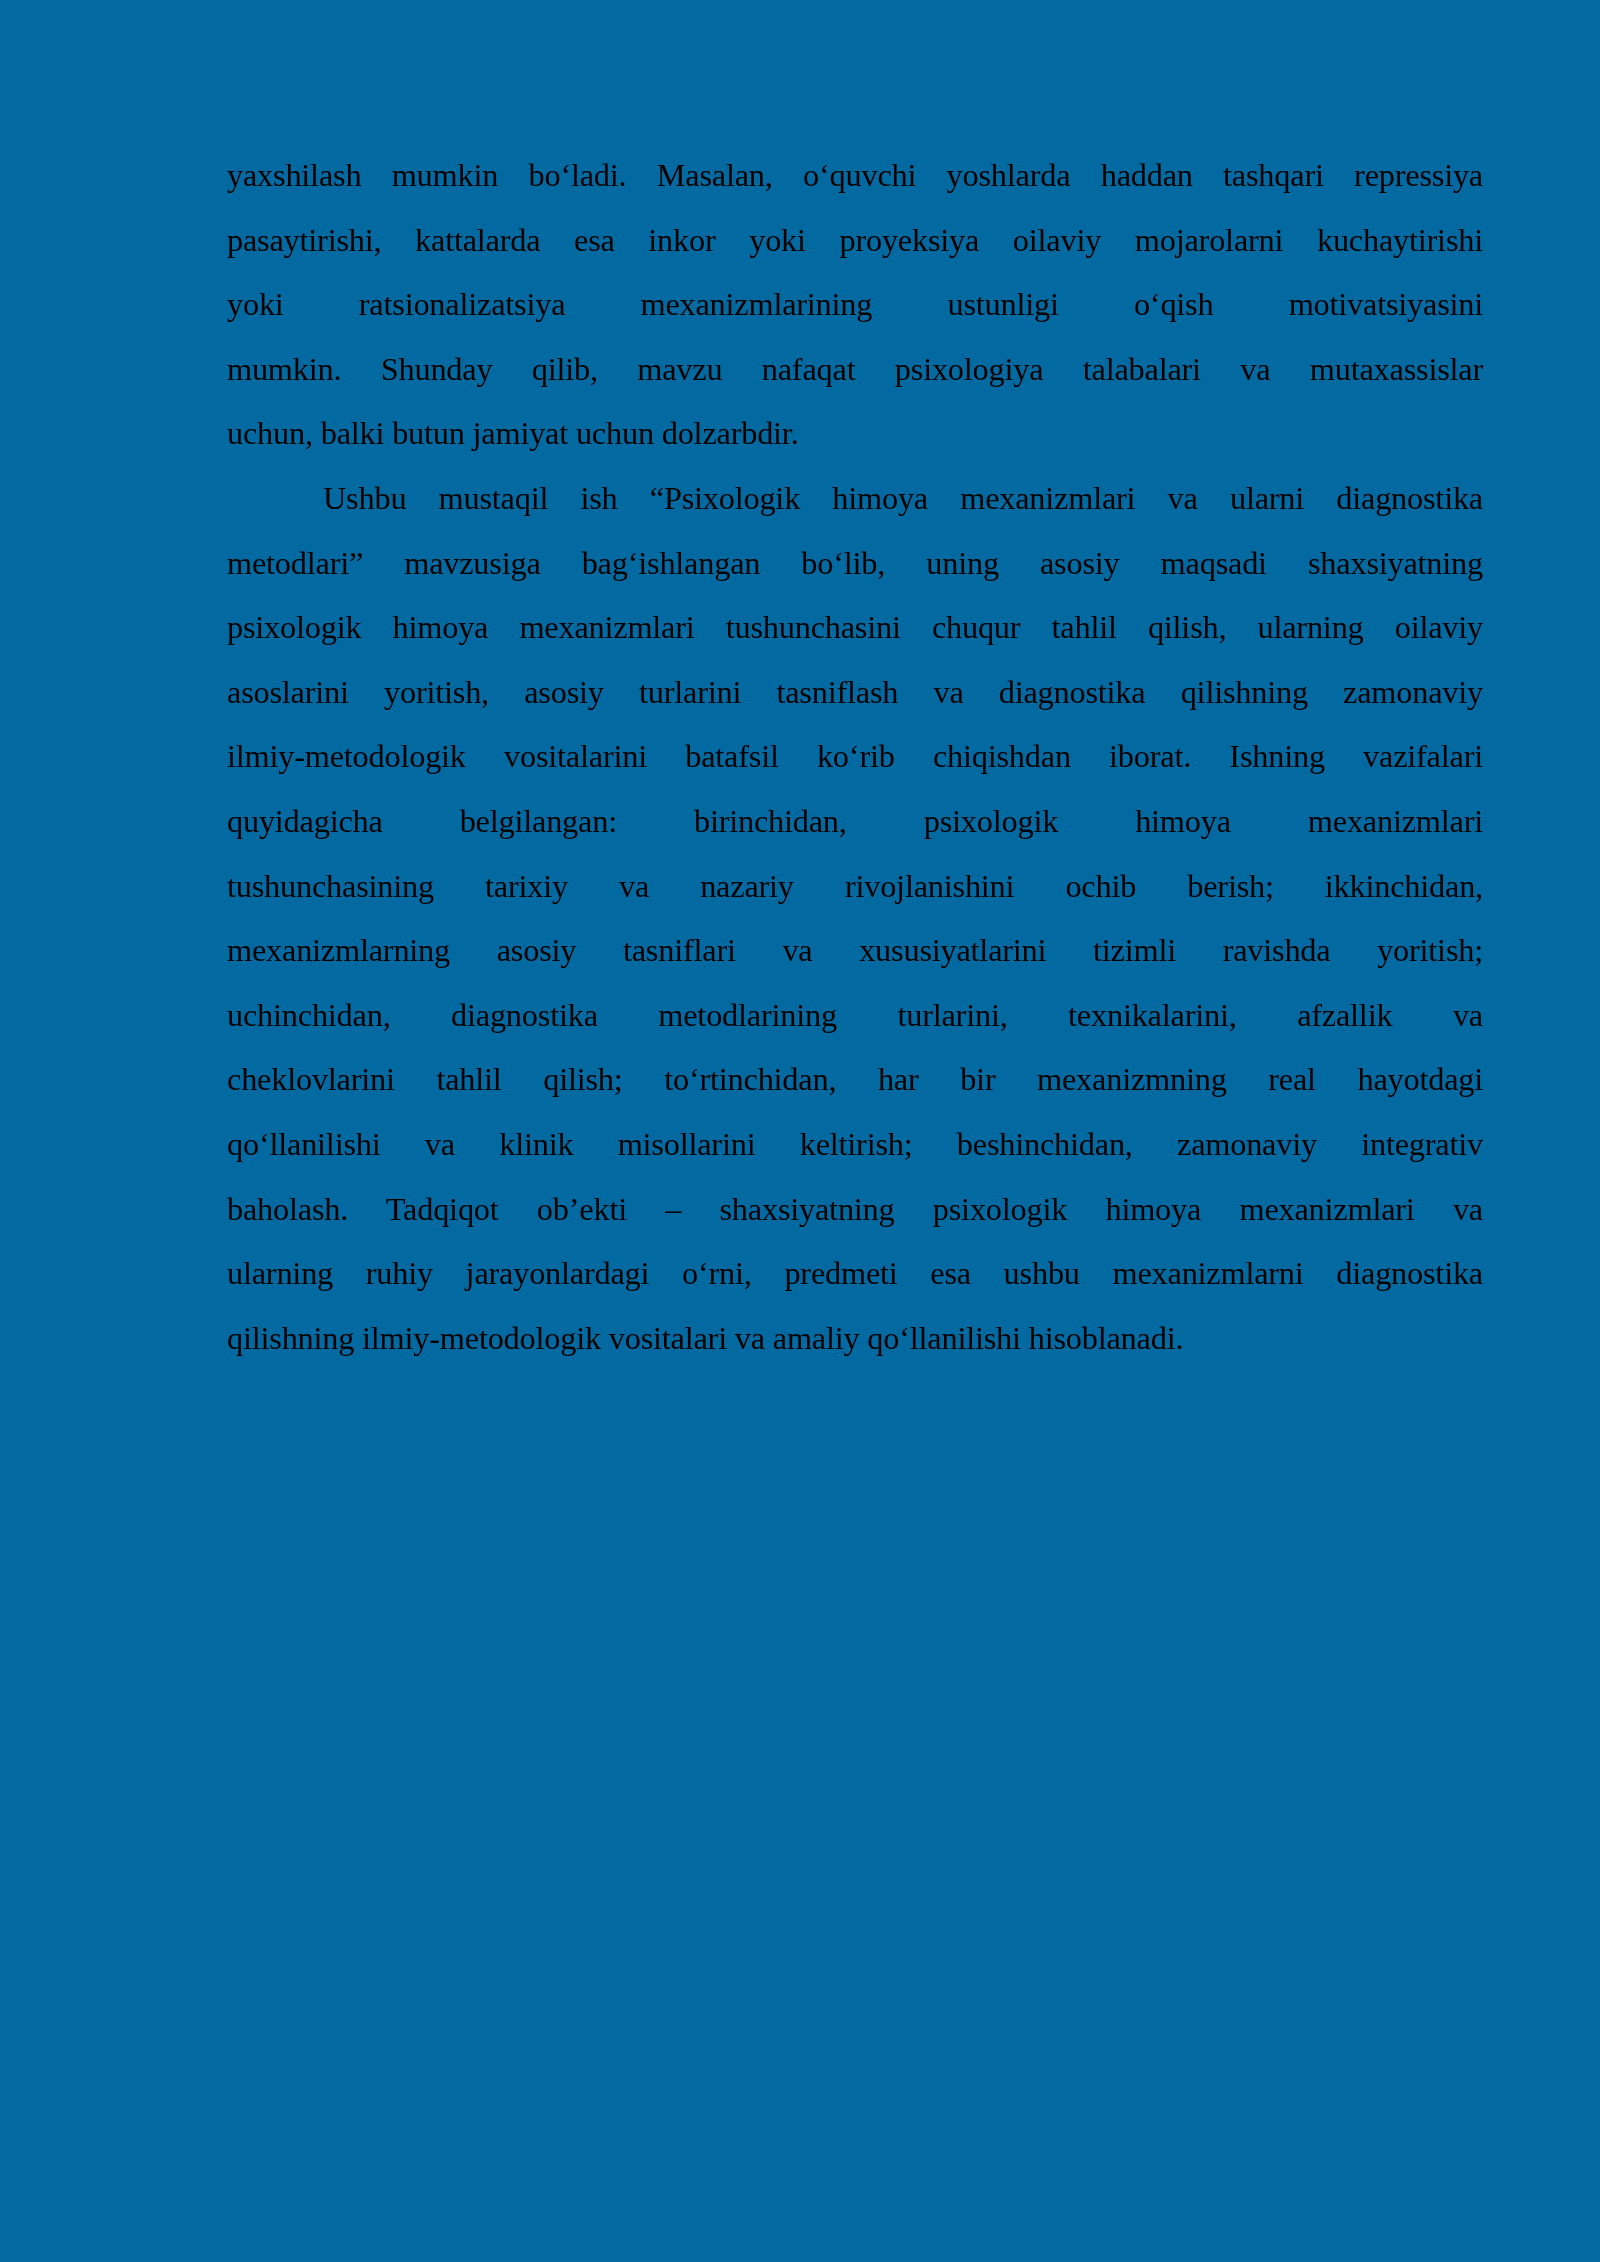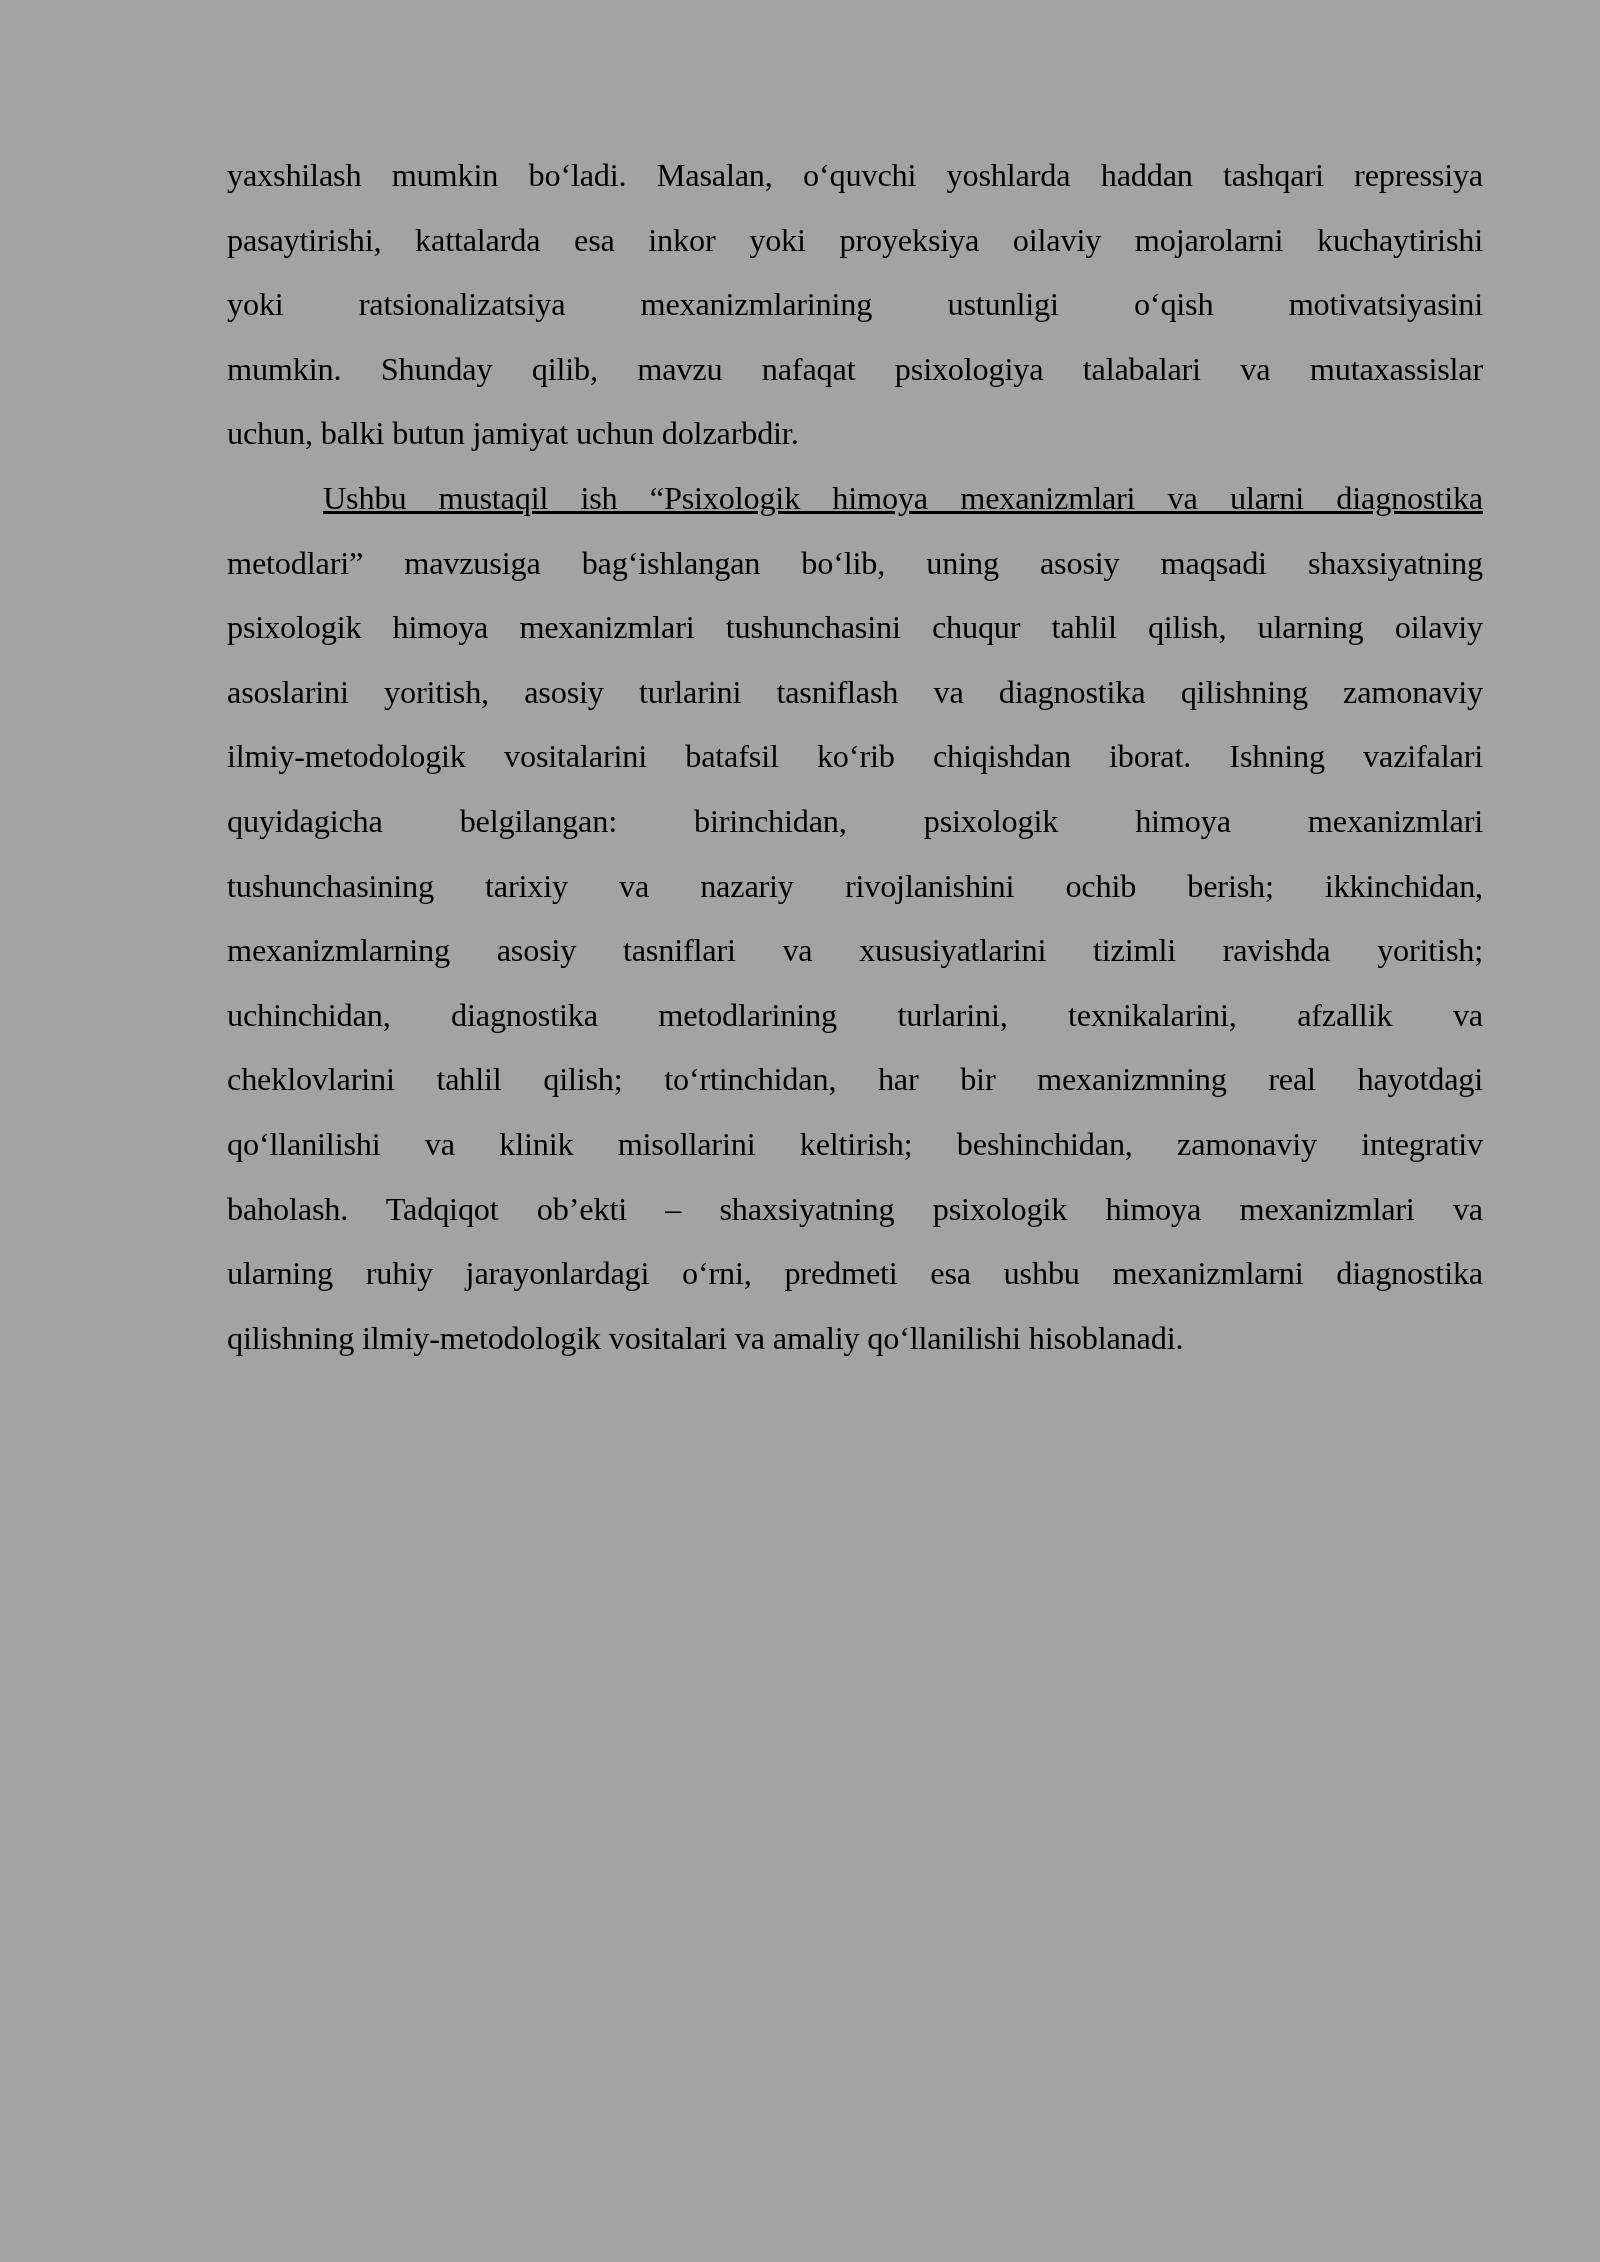--- a/index.html
+++ b/index.html
@@ -9,21 +9,21 @@
   }
   body {
     width: 1600px;
     height: 2262px;
     overflow: hidden;
   }
   .page {
     position: relative;
     width: 1600px;
     height: 2262px;
-    background: #a3a3a3;
+    background: #0369a1;
     overflow: hidden;
   }
   .textblock {
     position: absolute;
     left: 227px;
     top: 143px;
     width: 1256px;
     color: #000000;
     font-family: "Liberation Serif", "DejaVu Serif", serif;
     font-size: 32.3px;
@@ -39,21 +39,20 @@
     overflow: hidden;
     text-align: justify;
     text-align-last: justify;
   }
   .line.lastline {
     text-align: center;
     text-align-last: left;
   }
   .line.indent {
     text-indent: 96px;
-    text-decoration: underline;
   }
 </style>
 </head>
 <body>
 
 <div class="page">
   <div class="textblock">
       <div class="paragraph">
         <div class="line">yaxshilash mumkin bo‘ladi. Masalan, o‘quvchi yoshlarda haddan tashqari repressiya</div>
         <div class="line">pasaytirishi, kattalarda esa inkor yoki proyeksiya oilaviy mojarolarni kuchaytirishi</div>

